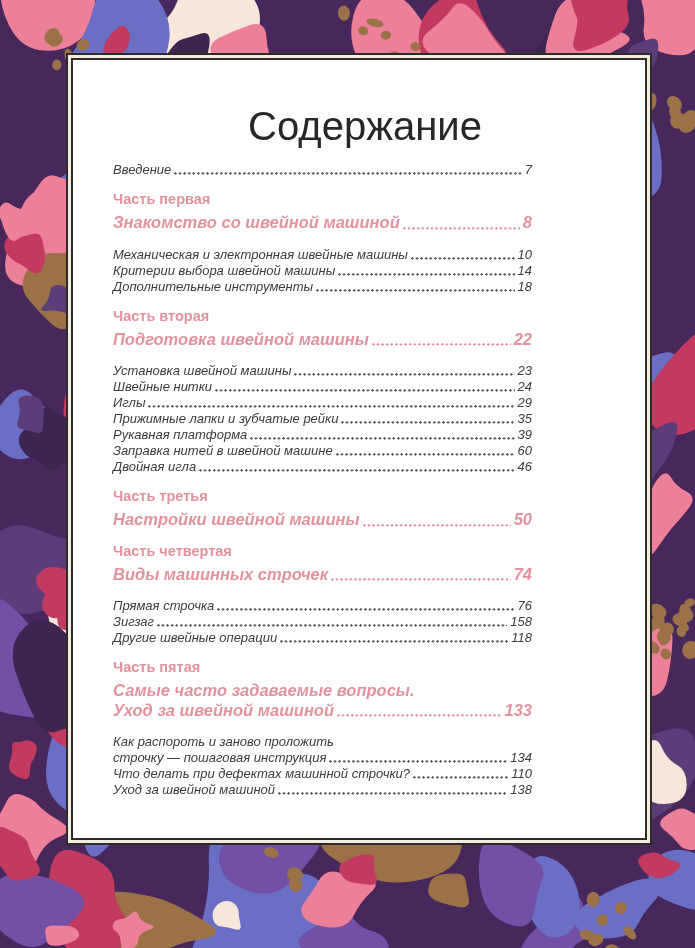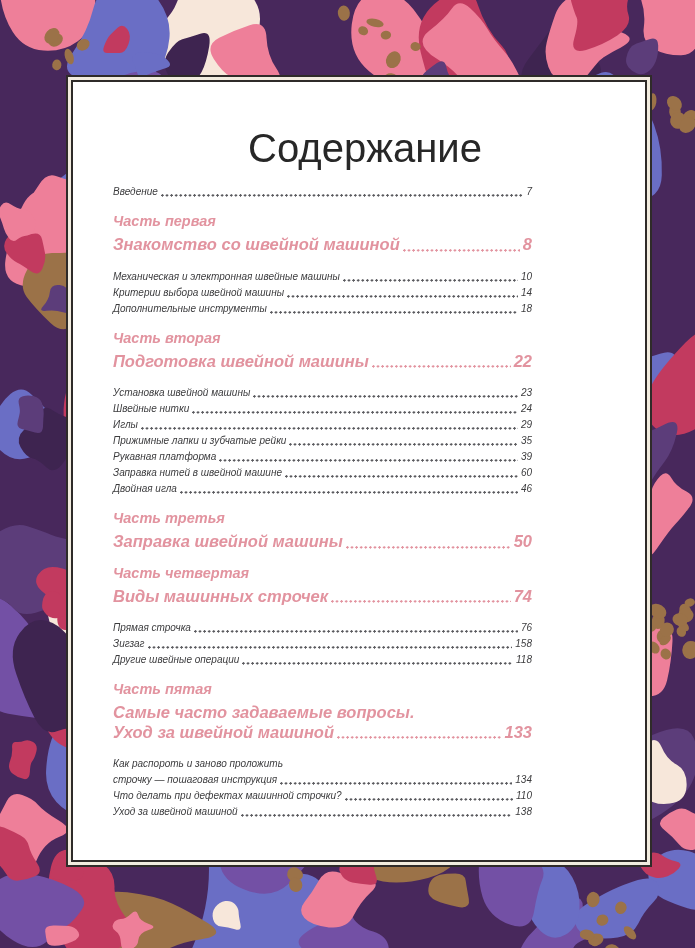--- a/index.html
+++ b/index.html
@@ -17,21 +17,21 @@
   }
   .floral {
     position: absolute;
     inset: 0;
   }
   .floral svg { display:block; width:100%; height:100%; }
 
   .page {
     position: absolute;
     left: 71px;
-    top: 80px;
+    top: 58px;
     width: 576px;
     height: 782px;
     background: var(--page_bg, #ffffff);
     border: 2px solid var(--frame_dark, #2f2b29);
     box-shadow: 0 0 0 3px var(--frame_light, #f2ecdf),
                 0 0 0 5px var(--frame_dark, #2f2b29);
     padding: 0 113px 0 40px;
   }
 
   .title {
@@ -52,32 +52,31 @@
     align-self: flex-end;
     height: 3px;
     margin: 0 1px 3px 3px;
     background-image: radial-gradient(circle at 1.4px 1.4px, currentColor 1.05px, rgba(0,0,0,0) 1.35px);
     background-size: 4.6px 3px;
     background-repeat: repeat-x;
   }
 
   .item {
     color: var(--body_color, #3c3c3e);
-    font-size: 10px;
+    font-size: 13px;
     line-height: 16px;
   }
   .item .dots { color: #5a5a5e; }
 
   .intro { margin-top: 14px; }
 
   .section { margin-top: 14px; }
   .part-label {
     color: var(--accent_pink, #e5939f);
     font-weight: bold;
-    font-style: italic;
     font-size: 14.5px;
     line-height: 14px;
     margin-bottom: 7px;
   }
   .part-title {
     color: var(--accent_pink, #e5939f);
     font-weight: bold;
     font-size: 16.5px;
     line-height: 19.5px;
   }
@@ -426,21 +425,21 @@
             <div class="row item">
               <span class="txt">Двойная игла</span>
               <span class="dots"></span>
               <span class="num">46</span>
             </div>
           </div>
         </div>
         <div class="section">
           <div class="part-label">Часть третья</div>
           <div class="row part-title">
-            <span class="txt">Заправка швейной машины</span>
+            <span class="txt">Настройки швейной машины</span>
             <span class="dots"></span>
             <span class="num">50</span>
           </div>
         </div>
         <div class="section">
           <div class="part-label">Часть четвертая</div>
           <div class="row part-title">
             <span class="txt">Виды машинных строчек</span>
             <span class="dots"></span>
             <span class="num">74</span>

